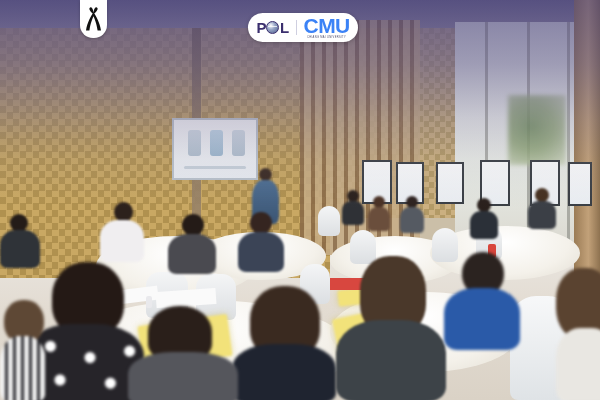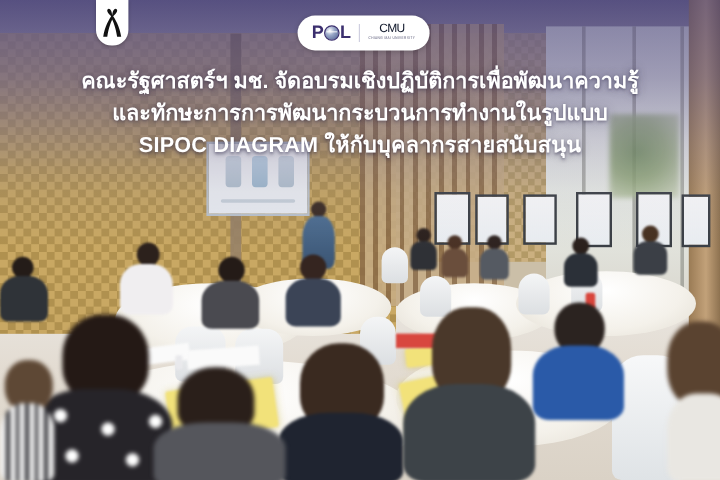--- a/index.html
+++ b/index.html
@@ -151,21 +151,21 @@
     background:
       radial-gradient(circle at 35% 32%,#ffffff 0%,#9aa8c8 38%,#4a5a8c 100%);
     border:1.6px solid #3b2f6e; position:relative; box-sizing:border-box;
   }
   .globe::after{
     content:""; position:absolute; left:1px; right:1px; top:3.5px; height:1px;
     background:rgba(255,255,255,.75);
   }
   .logo-cmu { display:flex; flex-direction:column; align-items:center; line-height:1; }
   .logo-cmu-main {
-    font-weight:normal; font-size:10px; color:#0f172a; letter-spacing:-.6px;
+    font-weight:bold; font-size:21px; color:#3b82f6; letter-spacing:-.6px;
   }
   .logo-cmu-sub {
     font-size:2.6px; letter-spacing:.35px; color:#4a4a6a; margin-top:1.5px;
     transform:scaleY(1.3); white-space:nowrap;
   }
   .logo-divider { width:1px; height:15px; background:#cfcfe0; }
 
   
   .headline {
     position:absolute; left:0; right:0; top:54px;
@@ -344,19 +344,14 @@
       <span class="globe"></span>
       <span>L</span>
     </span>
     <span class="logo-divider"></span>
     <span class="logo-cmu">
       <span class="logo-cmu-main">CMU</span>
       <span class="logo-cmu-sub">CHIANG MAI UNIVERSITY</span>
     </span>
   </div>
 
-  <div class="headline">
-    <div class="line line-1">คณะรัฐศาสตร์ฯ มช. จัดอบรมเชิงปฏิบัติการเพื่อพัฒนาความรู้</div>
-    <div class="line line-2">และทักษะการการพัฒนากระบวนการทำงานในรูปแบบ</div>
-    <div class="line line-3">SIPOC DIAGRAM ให้กับบุคลากรสายสนับสนุน</div>
-  </div>
 
 </div>
 
 </body></html>

